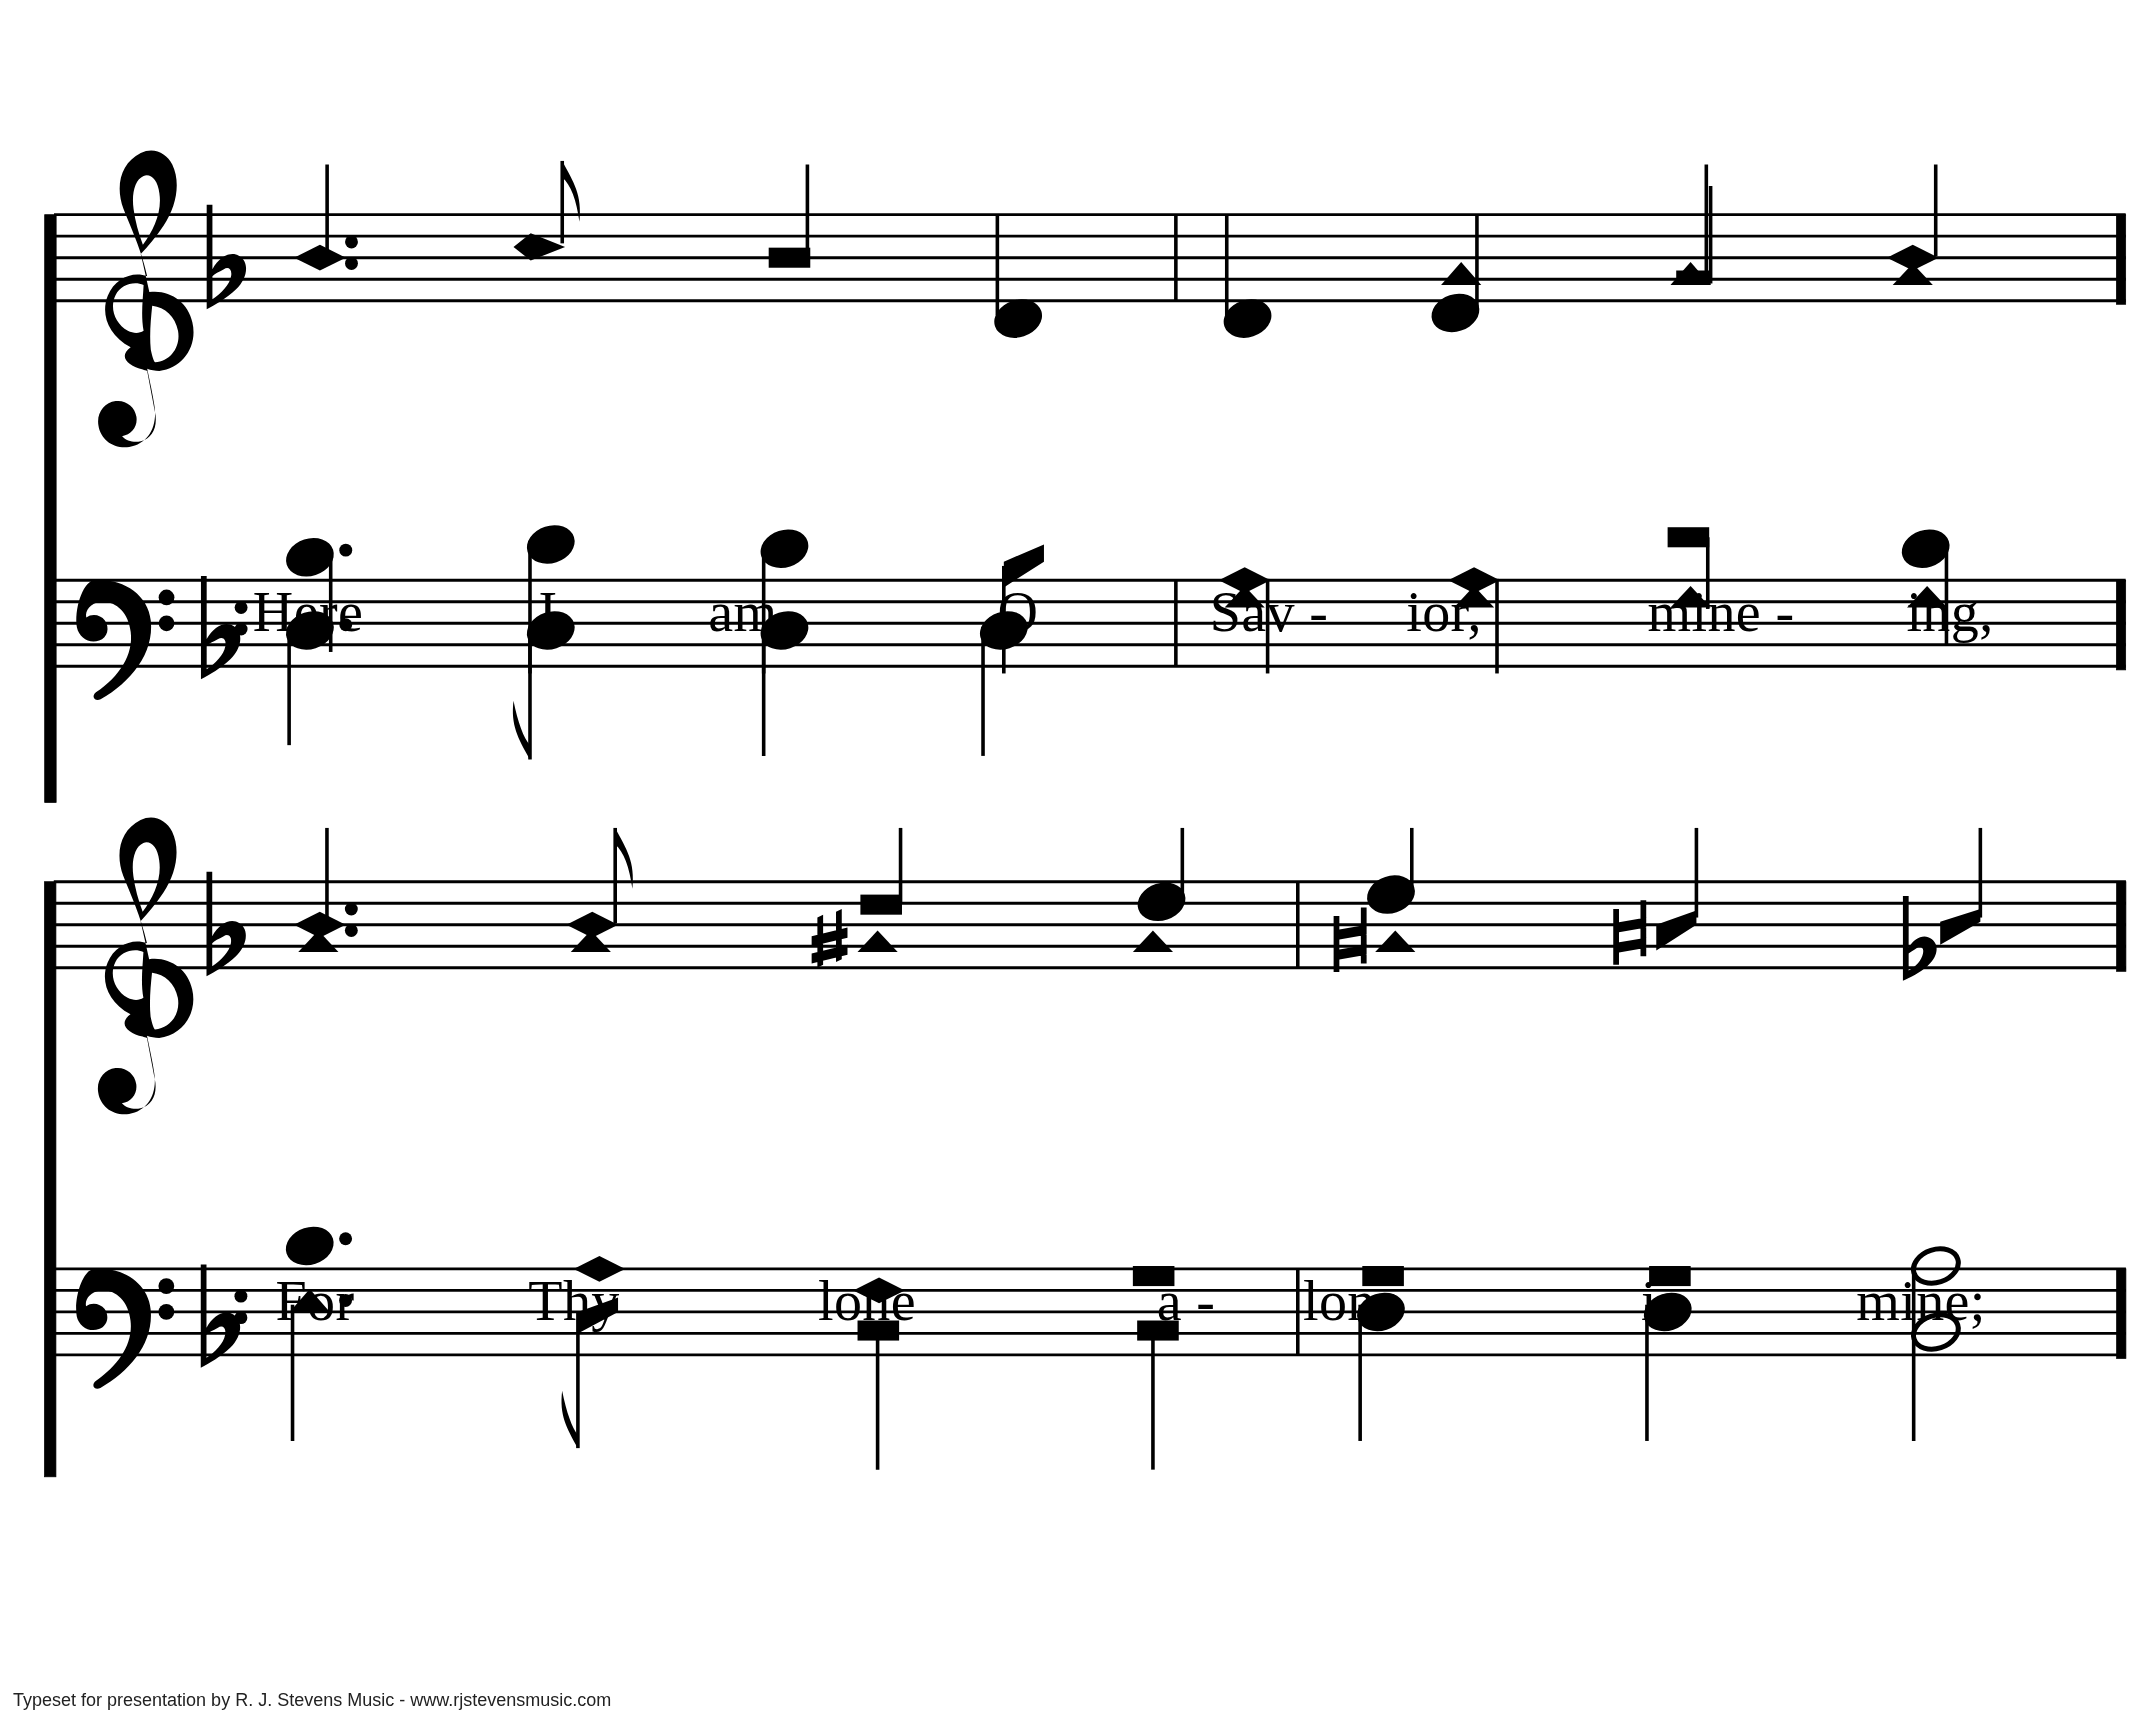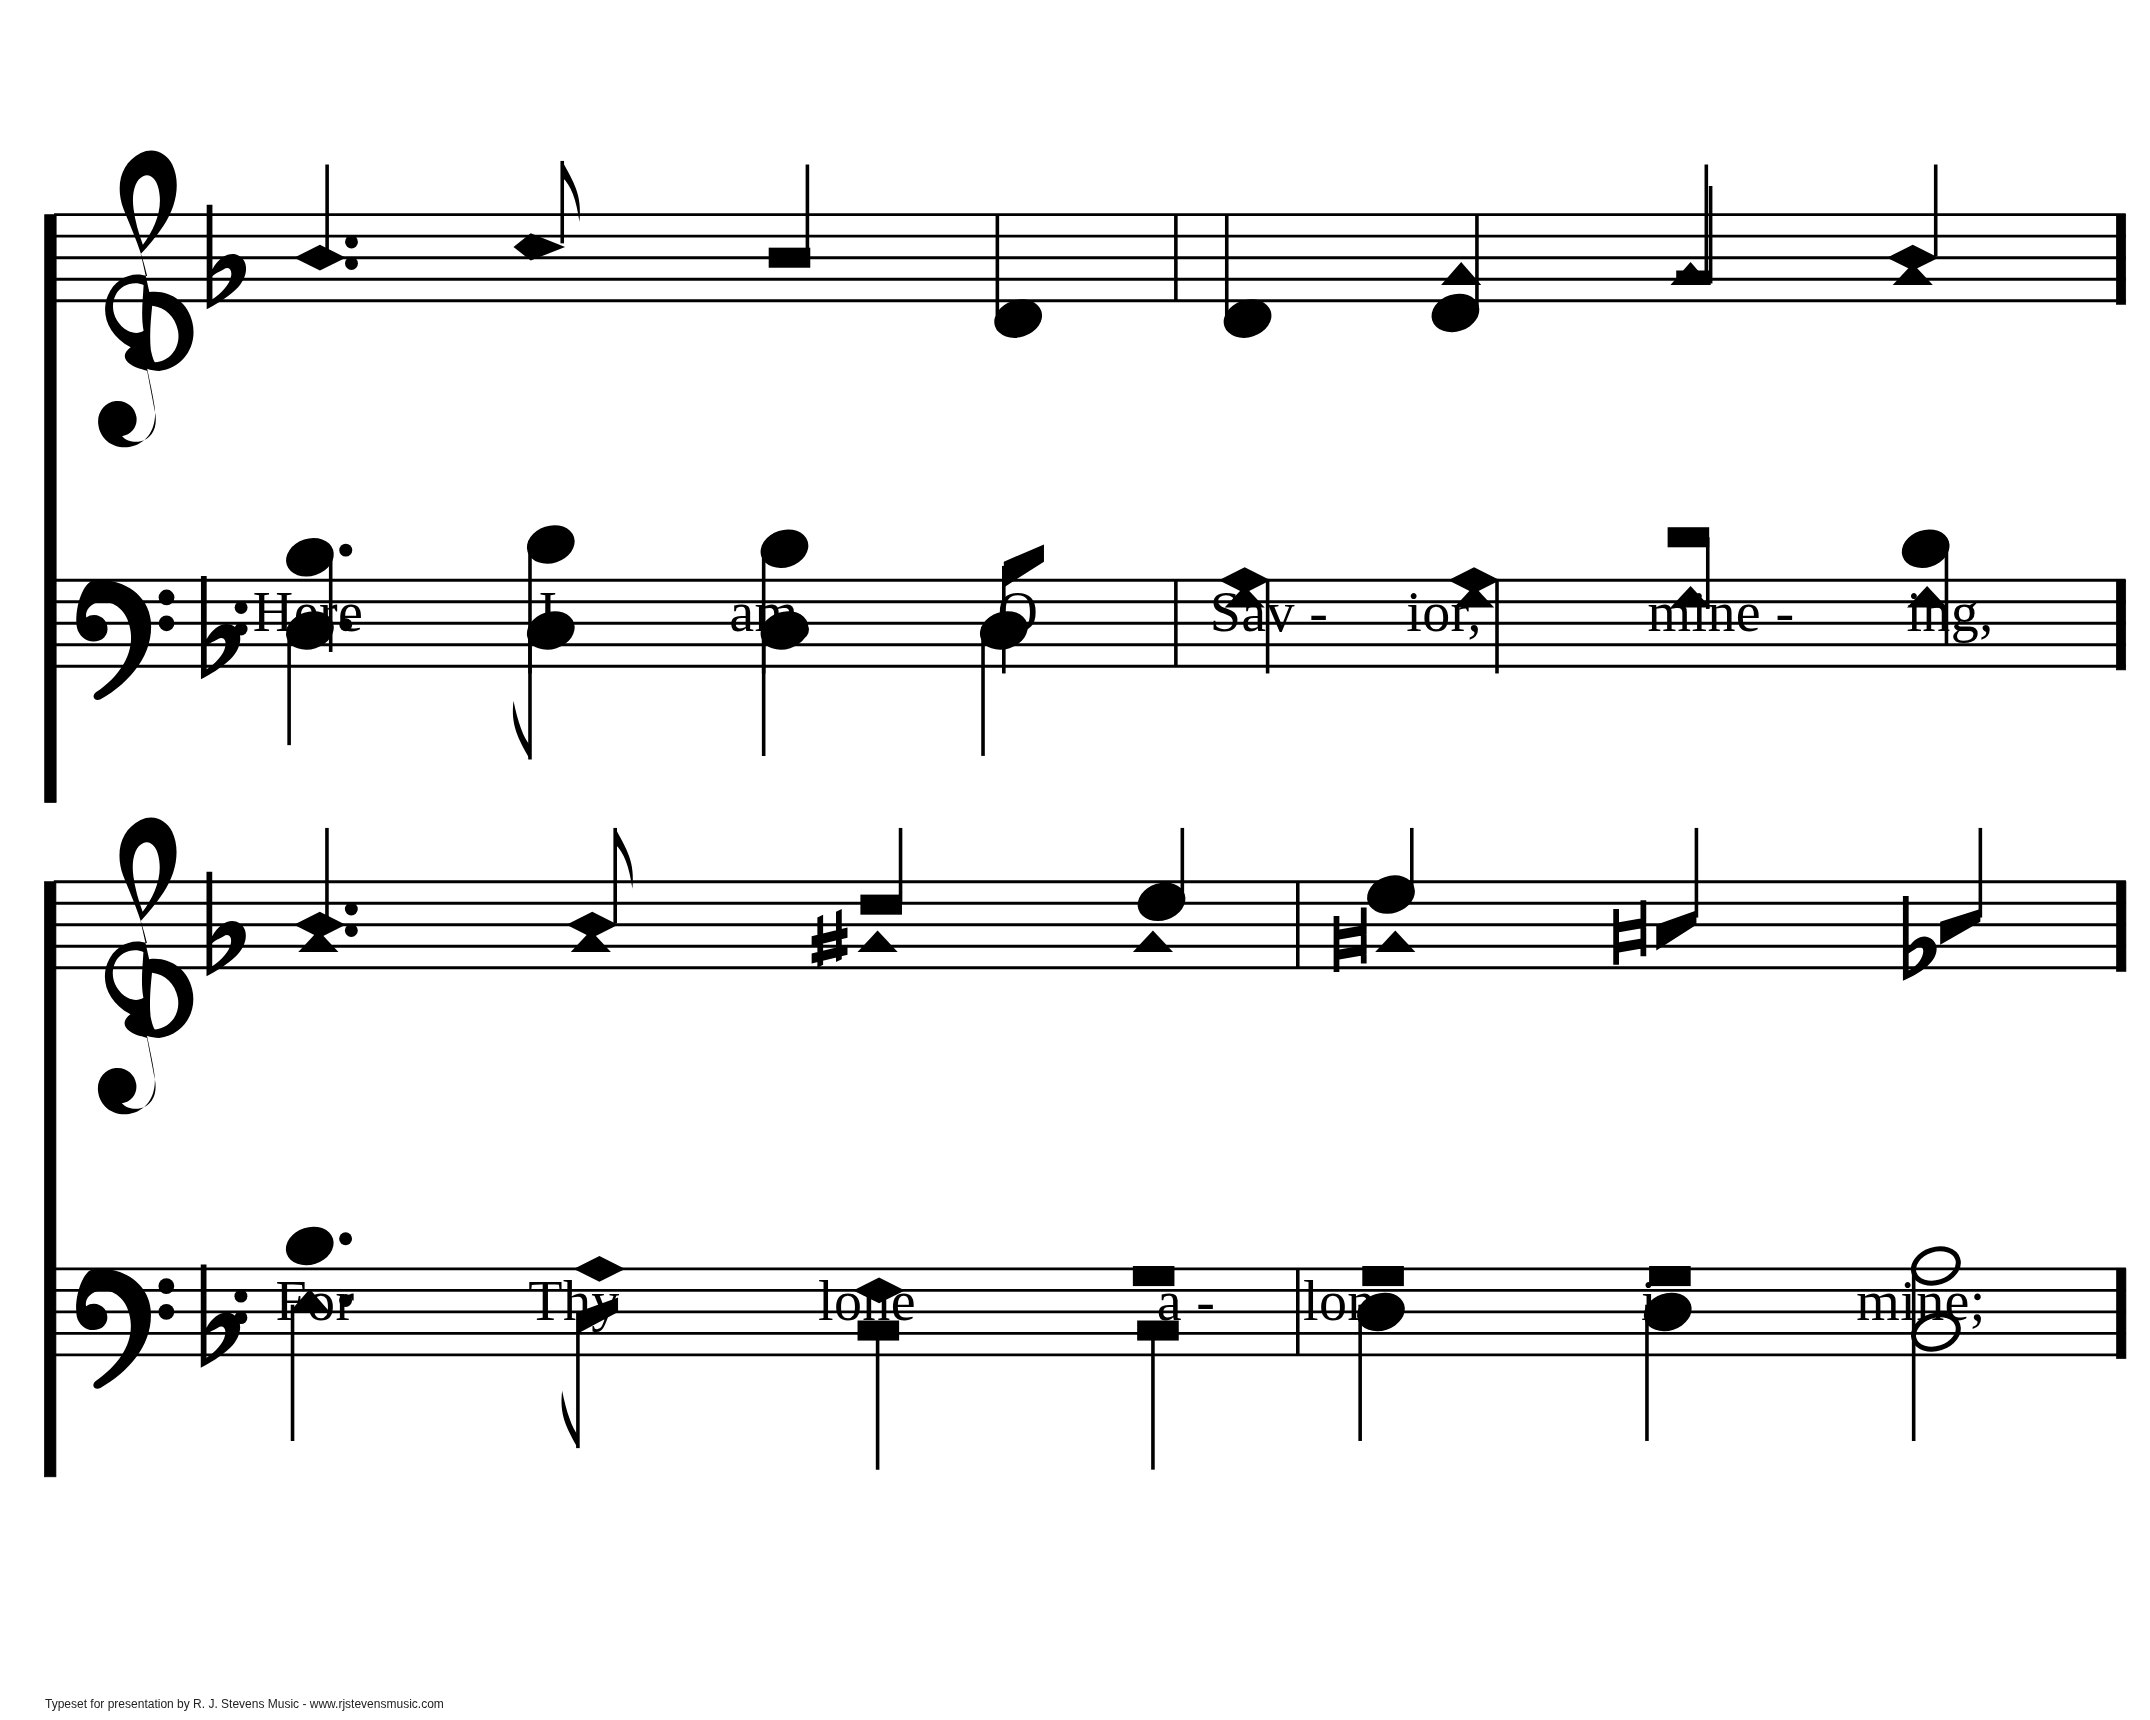--- a/index.html
+++ b/index.html
@@ -44,24 +44,23 @@
   .lyric-word {
     position: absolute;
     transform: translateX(-50%);
     white-space: nowrap;
   }
   .credit {
     position: absolute;
     left: 13px;
     bottom: 10px;
     font-family: "Liberation Sans", sans-serif;
-    font-size: 12px;
+    font-size: 18px;
     color: #222;
     white-space: nowrap;
-    margin-left: 32px;
   }
 </style>
 </head>
 <body>
 
 <div class="sheet">
 
   <div class="system" id="system-1">
     <svg class="staff-svg" width="2151" height="681" viewBox="0 0 3000 950">
       <g fill="#000" stroke="#000">
@@ -265,21 +264,21 @@
         <line x1="2715" y1="561" x2="2715" y2="700" stroke-width="5"></line>
         <g stroke="none">
             <path d="M2660 648 L2716 648 L2688 618 Z"></path>
           </g>
       </g>
     </svg>
 
     <div class="lyric-line" style="top: 437px;">
       <span class="lyric-word" style="left:308px">Here</span>
       <span class="lyric-word" style="left:548px">I</span>
-      <span class="lyric-word" style="left:771px">am,</span>
+      <span class="lyric-word" style="left:750px">am,</span>
       <span class="lyric-word" style="left:1018px">O</span>
       <span class="lyric-word" style="left:1269px">Sav -</span>
       <span class="lyric-word" style="left:1444px">ior,</span>
       <span class="lyric-word" style="left:1721px">mine -</span>
       <span class="lyric-word" style="left:1950px">ing,</span>
     </div>
   </div>
 
   <div class="system" id="system-2">
     <svg class="staff-svg" width="2151" height="717" viewBox="0 0 3000 1000">

